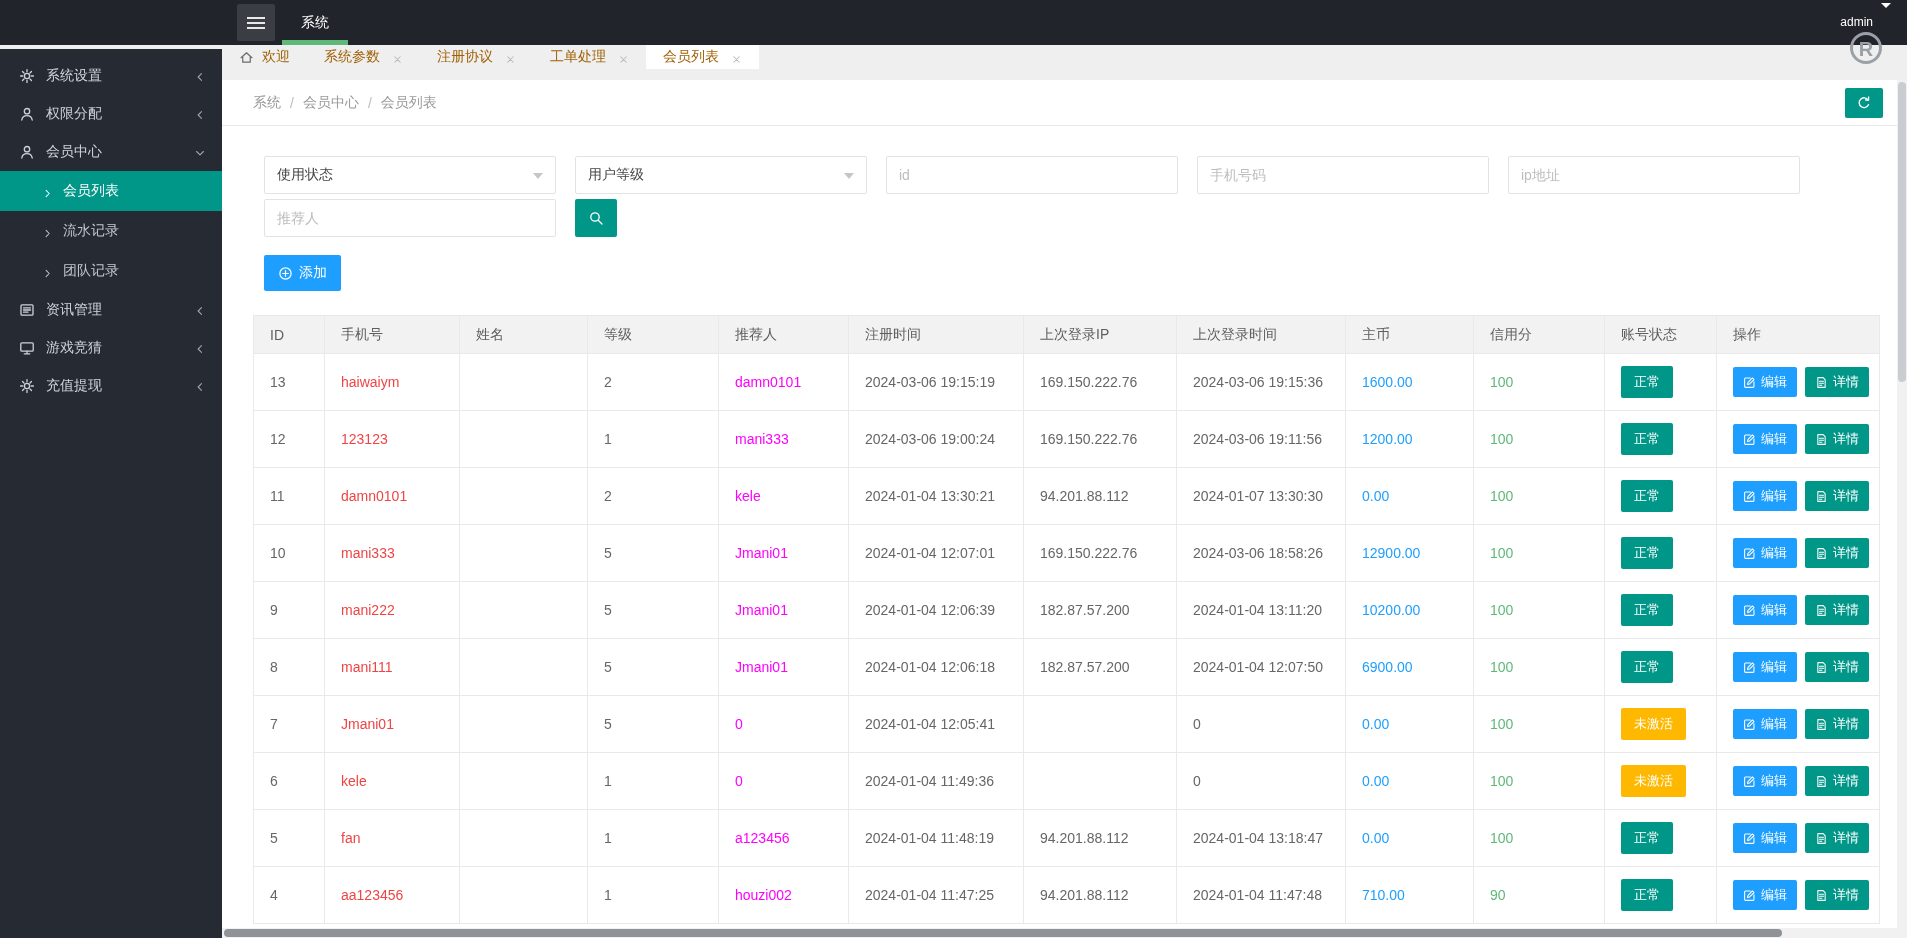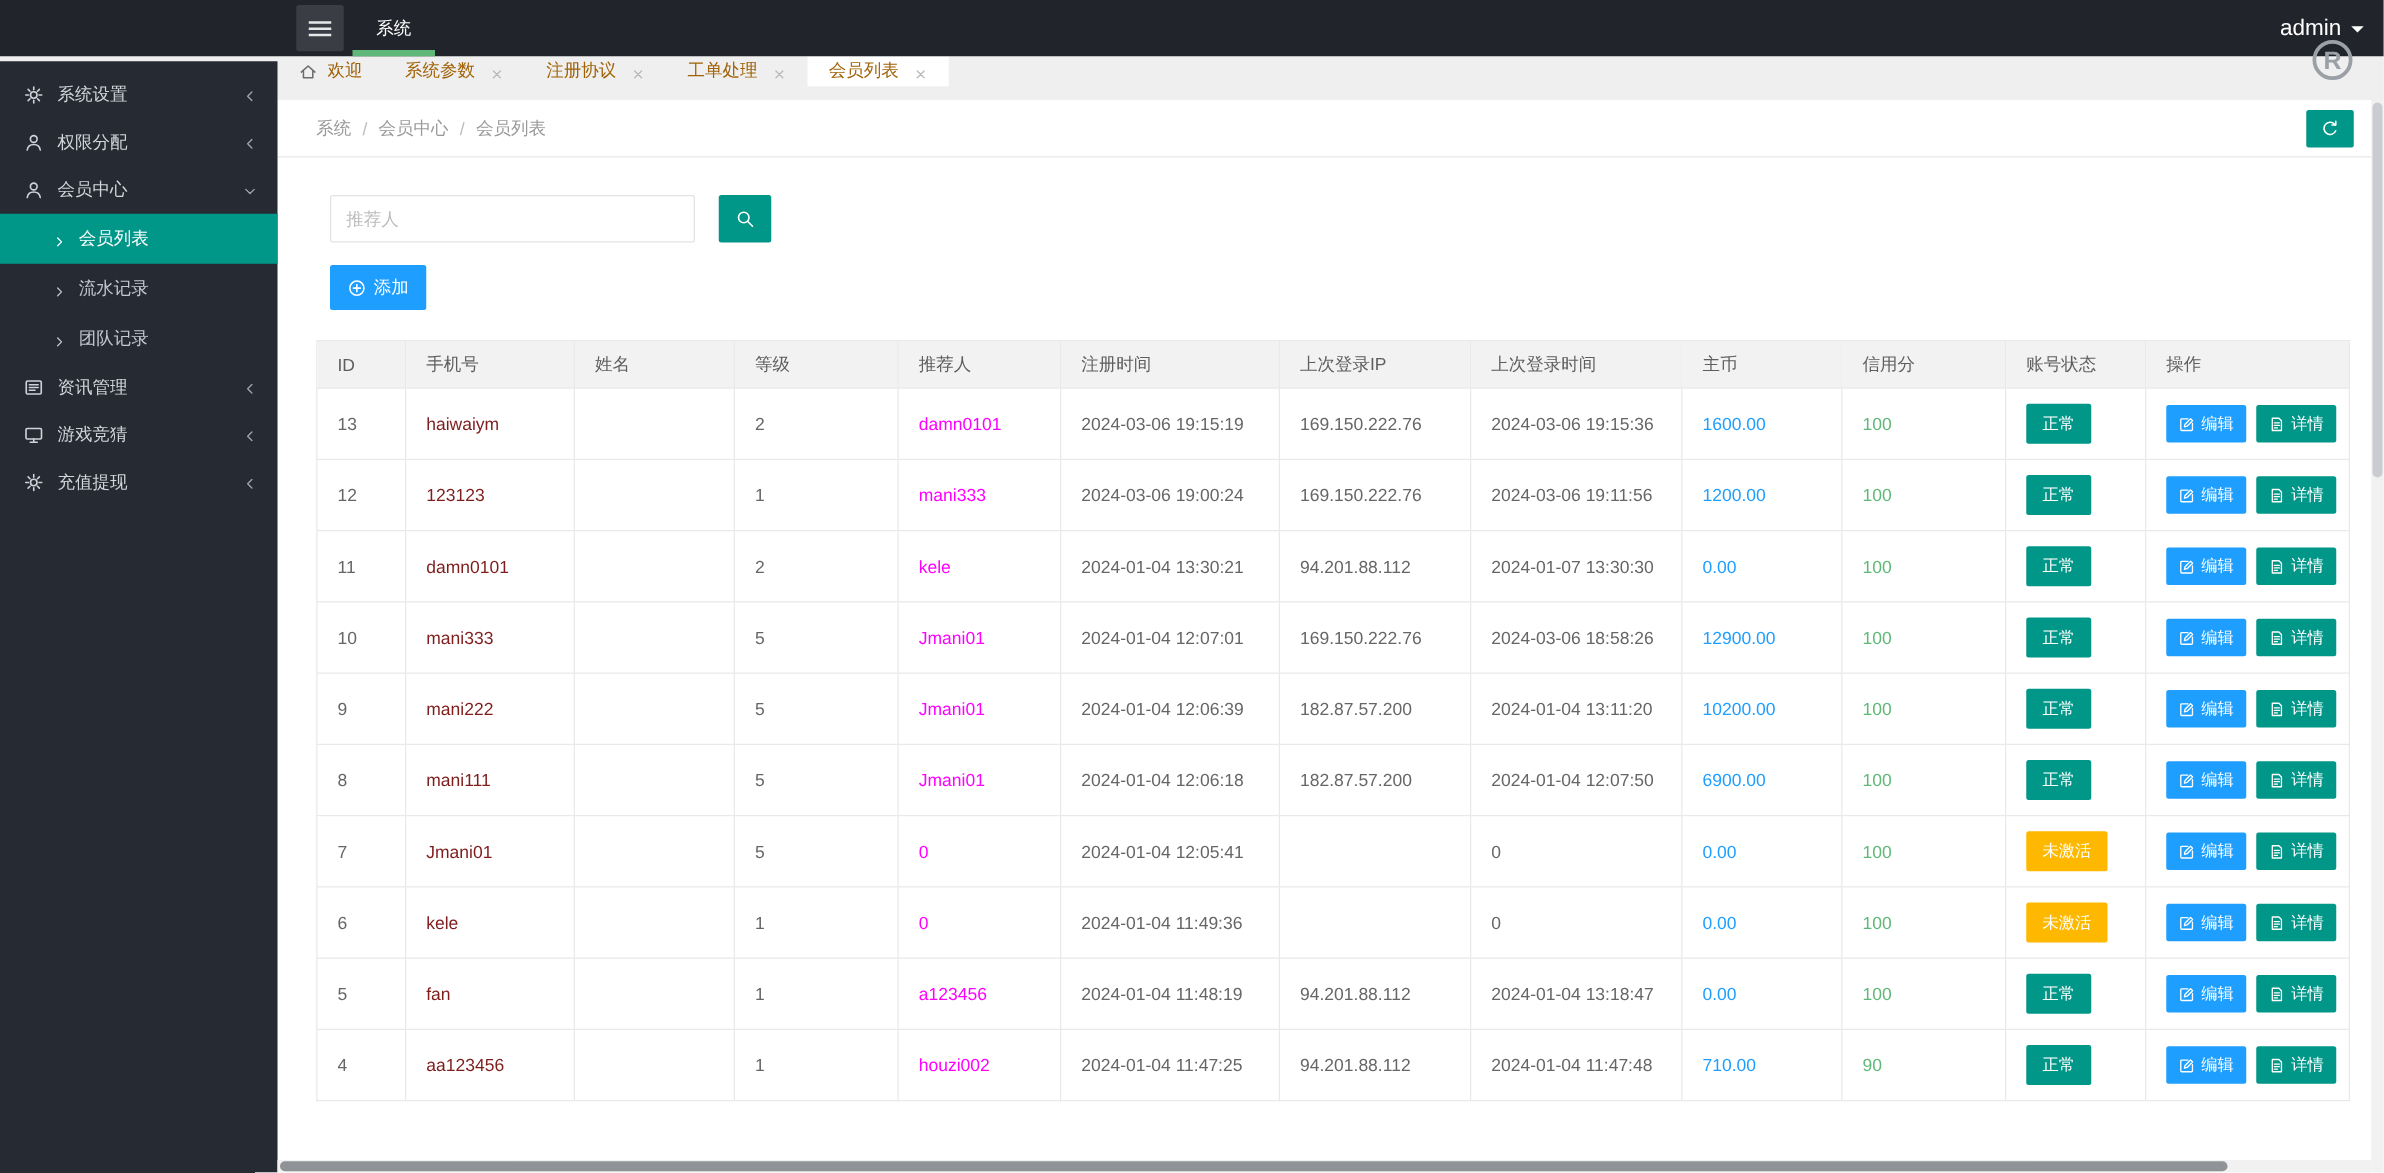--- a/index.html
+++ b/index.html
@@ -10,22 +10,22 @@
   
   .header{position:absolute;left:0;top:0;right:0;height:45px;background:#21242a;z-index:5}
   .logo{position:absolute;left:0;top:0;width:222px;height:45px;line-height:45px;padding-left:20px;
         color:#fff;font-size:20px;font-weight:bold;letter-spacing:2px}
   .hamburger{position:absolute;left:237px;top:4px;width:38px;height:37px;background:#3a3d44;border-radius:2px;
         display:flex;flex-direction:column;align-items:center;justify-content:center;gap:3px;cursor:pointer}
   .hamburger i{display:block;width:18px;height:2px;background:#e8e8e8}
   .top-nav-item{position:absolute;left:282px;top:0;width:66px;height:45px;line-height:45px;text-align:center;
         color:#fff;font-size:14px;cursor:pointer}
   .top-nav-item .underline{position:absolute;left:0;right:0;bottom:0;height:5px;background:#5FB878}
-  .user-menu{position:absolute;right:16px;top:0;height:45px;line-height:45px;color:#fff;font-size:18px;
-        display:flex;align-items:center;cursor:pointer}
+  .user-menu{position:absolute;right:16px;top:0;height:45px;line-height:45px;color:#fff;font-size:12px;
+        display:flex;align-items:flex-start;cursor:pointer}
   .caret{display:inline-block;margin-left:8px;width:0;height:0;border:5px solid transparent;border-top-color:#fff;
         position:relative;top:3px}
 
   
   .sidebar{position:absolute;left:0;top:49px;bottom:0;width:222px;background:#262a32;padding-top:8px;z-index:4}
   .side-item{height:38px;display:flex;align-items:center;padding:0 16px 0 19px;color:#d2d5db;font-size:14px;cursor:pointer}
   .side-item .icon{width:16px;height:16px;margin-right:11px;color:#cfd2d9;flex:none}
   .side-item .arrow{margin-left:auto;width:12px;height:12px;color:#9ea3ad;flex:none}
   .submenu-item{height:40px;display:flex;align-items:center;padding-left:42px;color:#c3c7cf;font-size:14px;cursor:pointer}
   .submenu-item .arrow{width:11px;height:11px;margin-right:10px;color:inherit;flex:none}
@@ -62,21 +62,21 @@
   .search-btn .icon{width:16px;height:16px}
   .add-btn{margin:18px 0 0 11px;height:36px;padding:0 14px;background:#1E9FFF;border:none;border-radius:2px;
         color:#fff;font-size:14px;display:inline-flex;align-items:center;gap:6px;cursor:pointer}
   .add-btn .icon{width:15px;height:15px}
 
   
   table{margin-top:24px;width:100%;border-collapse:collapse;table-layout:fixed;font-size:14px;color:#666}
   th,td{border:1px solid #e9e9e9;padding:0 16px;text-align:left;white-space:nowrap;overflow:hidden}
   thead th{background:#f2f2f2;height:38px;color:#5e5e5e;font-weight:normal}
   tbody td{height:57px;background:#fff}
-  .txt-red{color:#7f1d1d}
+  .txt-red{color:#ef4444}
   .txt-magenta{color:#ff00ff}
   .txt-blue{color:#1E9FFF}
   .txt-green{color:#5FB878}
   .badge{display:inline-block;padding:7px 13px;border-radius:2px;color:#fff;font-size:13px}
   .badge-normal{background:#009688}
   .badge-inactive{background:#FFB800}
   .act-btn{display:inline-flex;align-items:center;gap:5px;height:30px;padding:0 10px;border:none;border-radius:2px;
         color:#fff;font-size:13px;cursor:pointer;vertical-align:middle}
   .act-edit{background:#1E9FFF;margin-right:8px}
   .act-detail{background:#009688}
@@ -239,20 +239,33 @@
       <span class="icon">
         <svg viewBox="0 0 16 16">
             <path d="M12.6 9.6A4.9 4.9 0 1 1 12.2 5"></path>
             <path d="M12.6 2v3h-3"></path>
           </svg>
       </span>
     </button>
   </div>
 
   <main class="content">
+    <div class="filter-row">
+      <div class="field select-field">
+        <span>使用状态</span>
+        <span class="select-chevron"></span>
+      </div>
+      <div class="field select-field">
+        <span>用户等级</span>
+        <span class="select-chevron"></span>
+      </div>
+      <input class="field" placeholder="id" style="">
+      <input class="field" placeholder="手机号码" style="">
+      <input class="field" placeholder="ip地址" style="">
+    </div>
     <div class="filter-row">
       <input class="field" placeholder="推荐人" style="">
       <button class="search-btn" style="margin-left:0">
         <span class="icon">
           <svg viewBox="0 0 16 16">
               <circle cx="7" cy="7" r="4.2"></circle>
               <path d="M10.2 10.2 14 14"></path>
             </svg>
         </span>
       </button>

